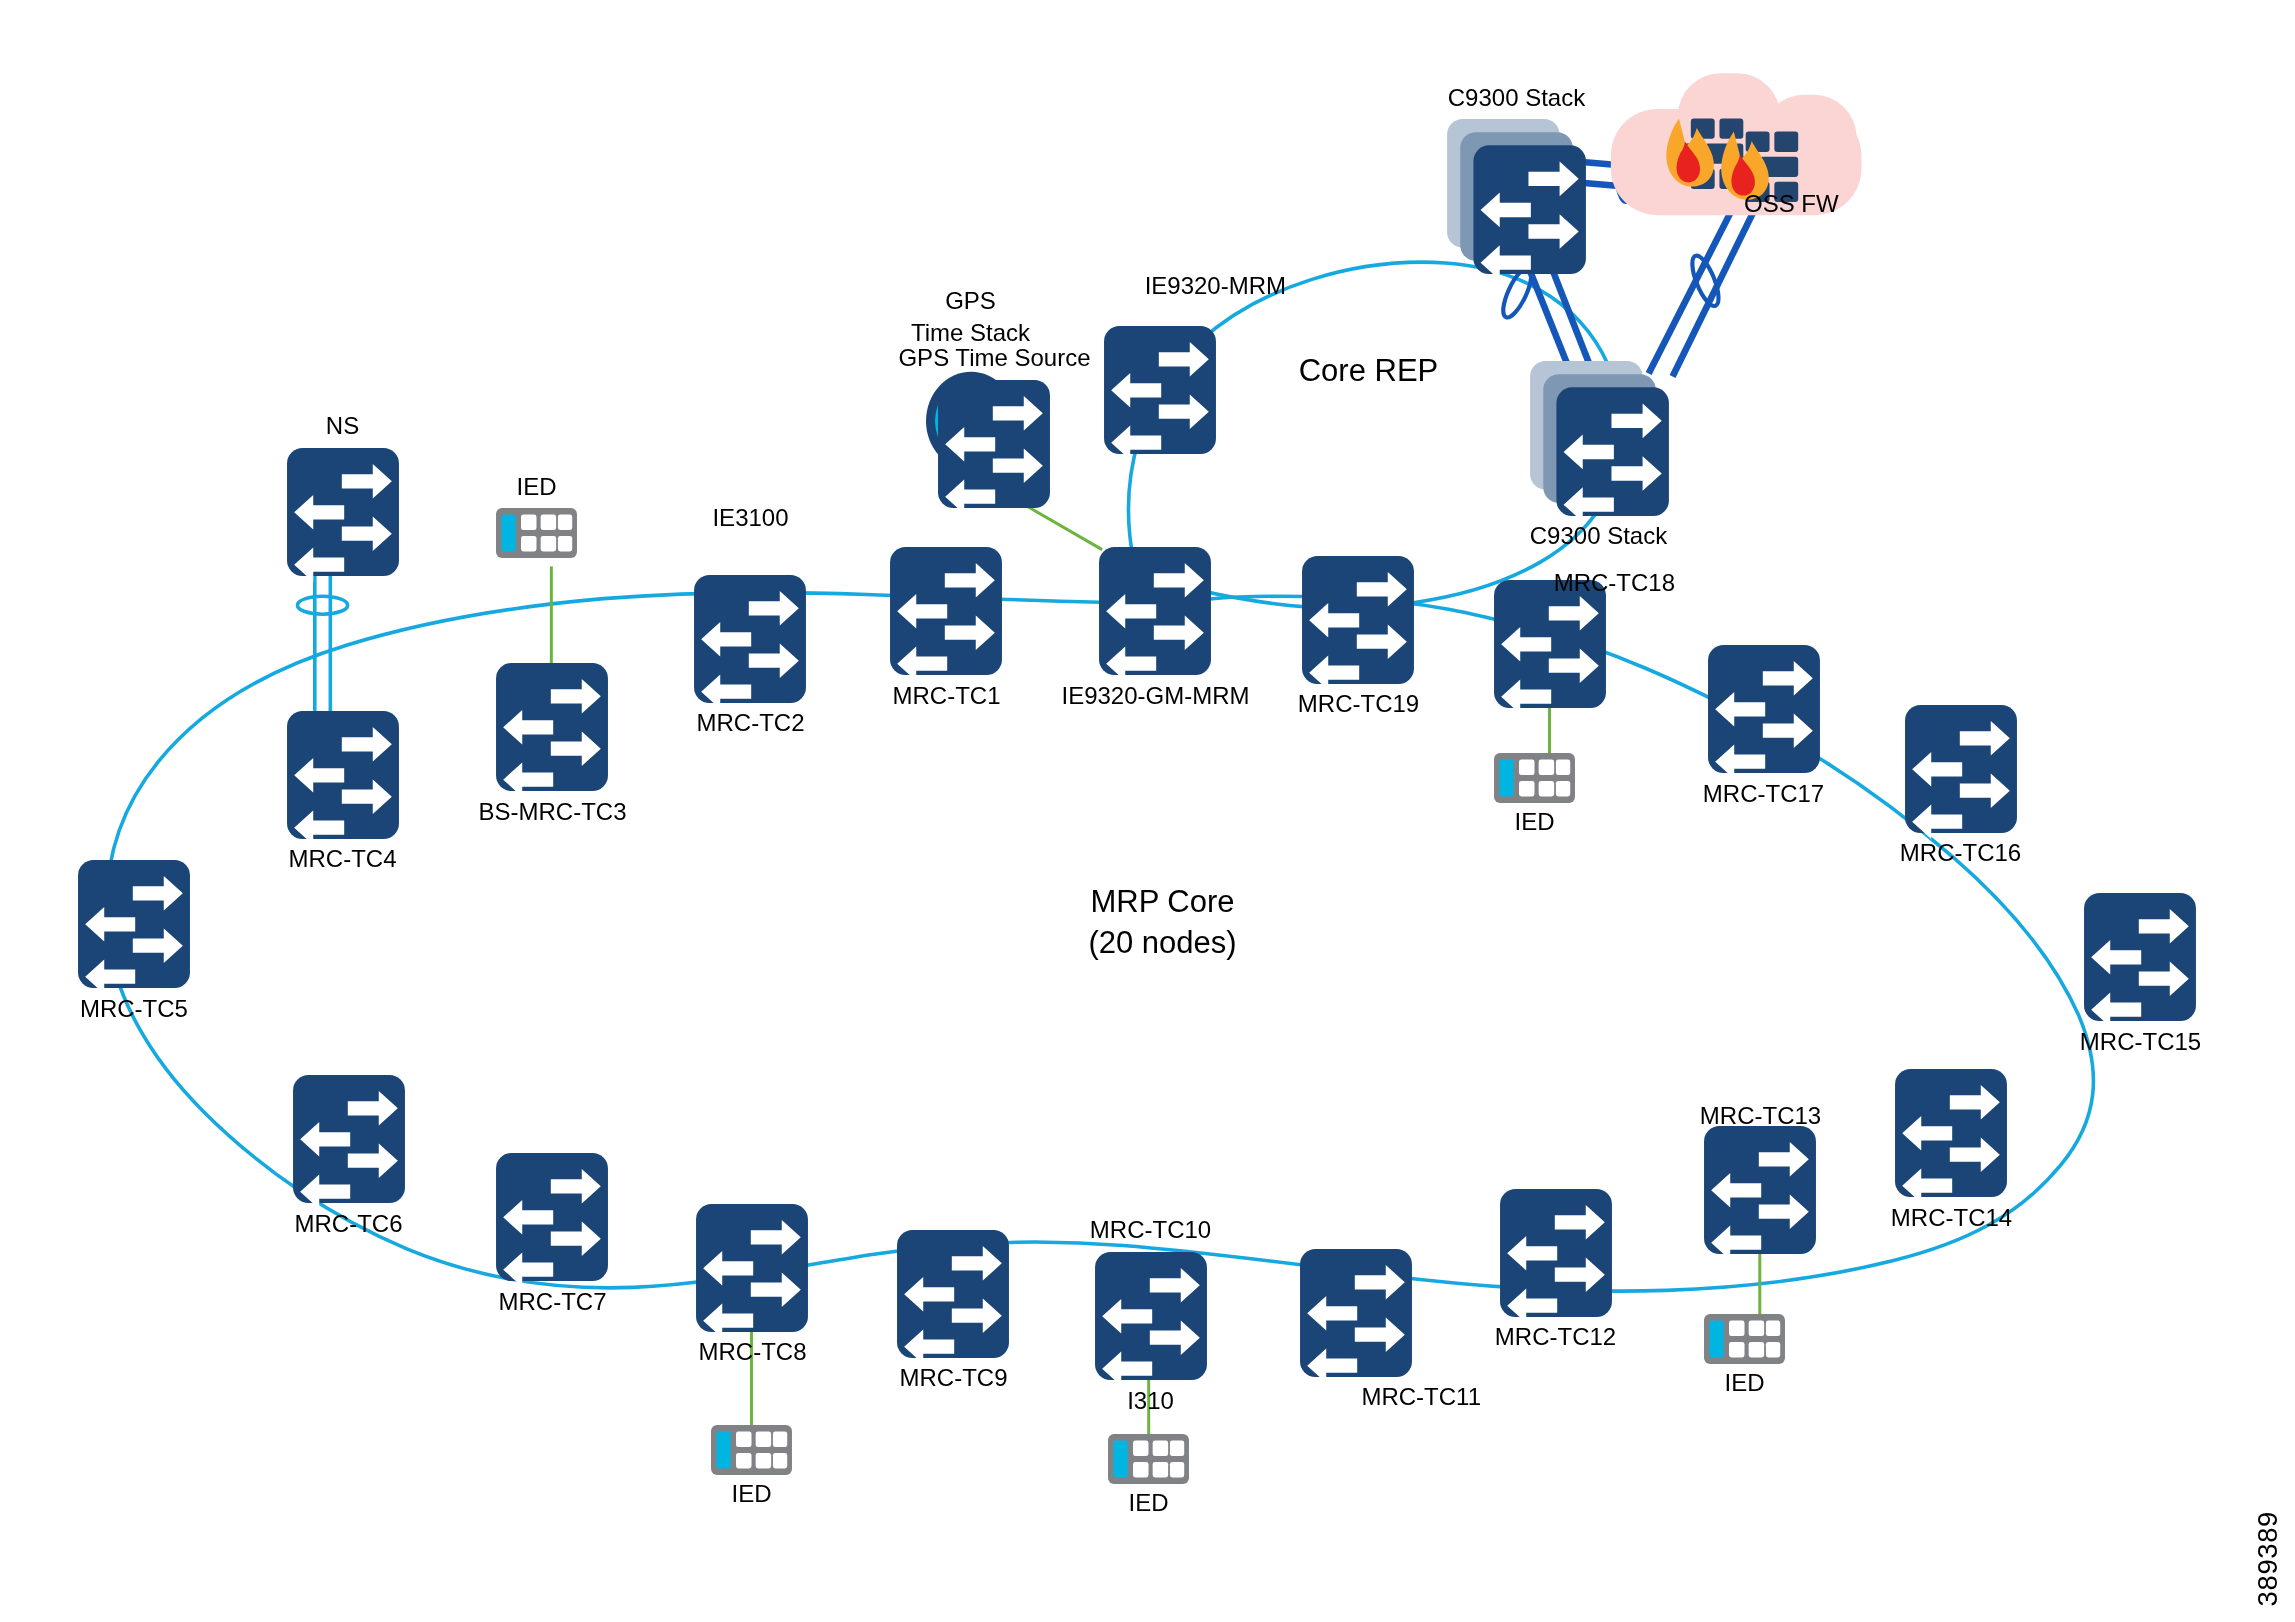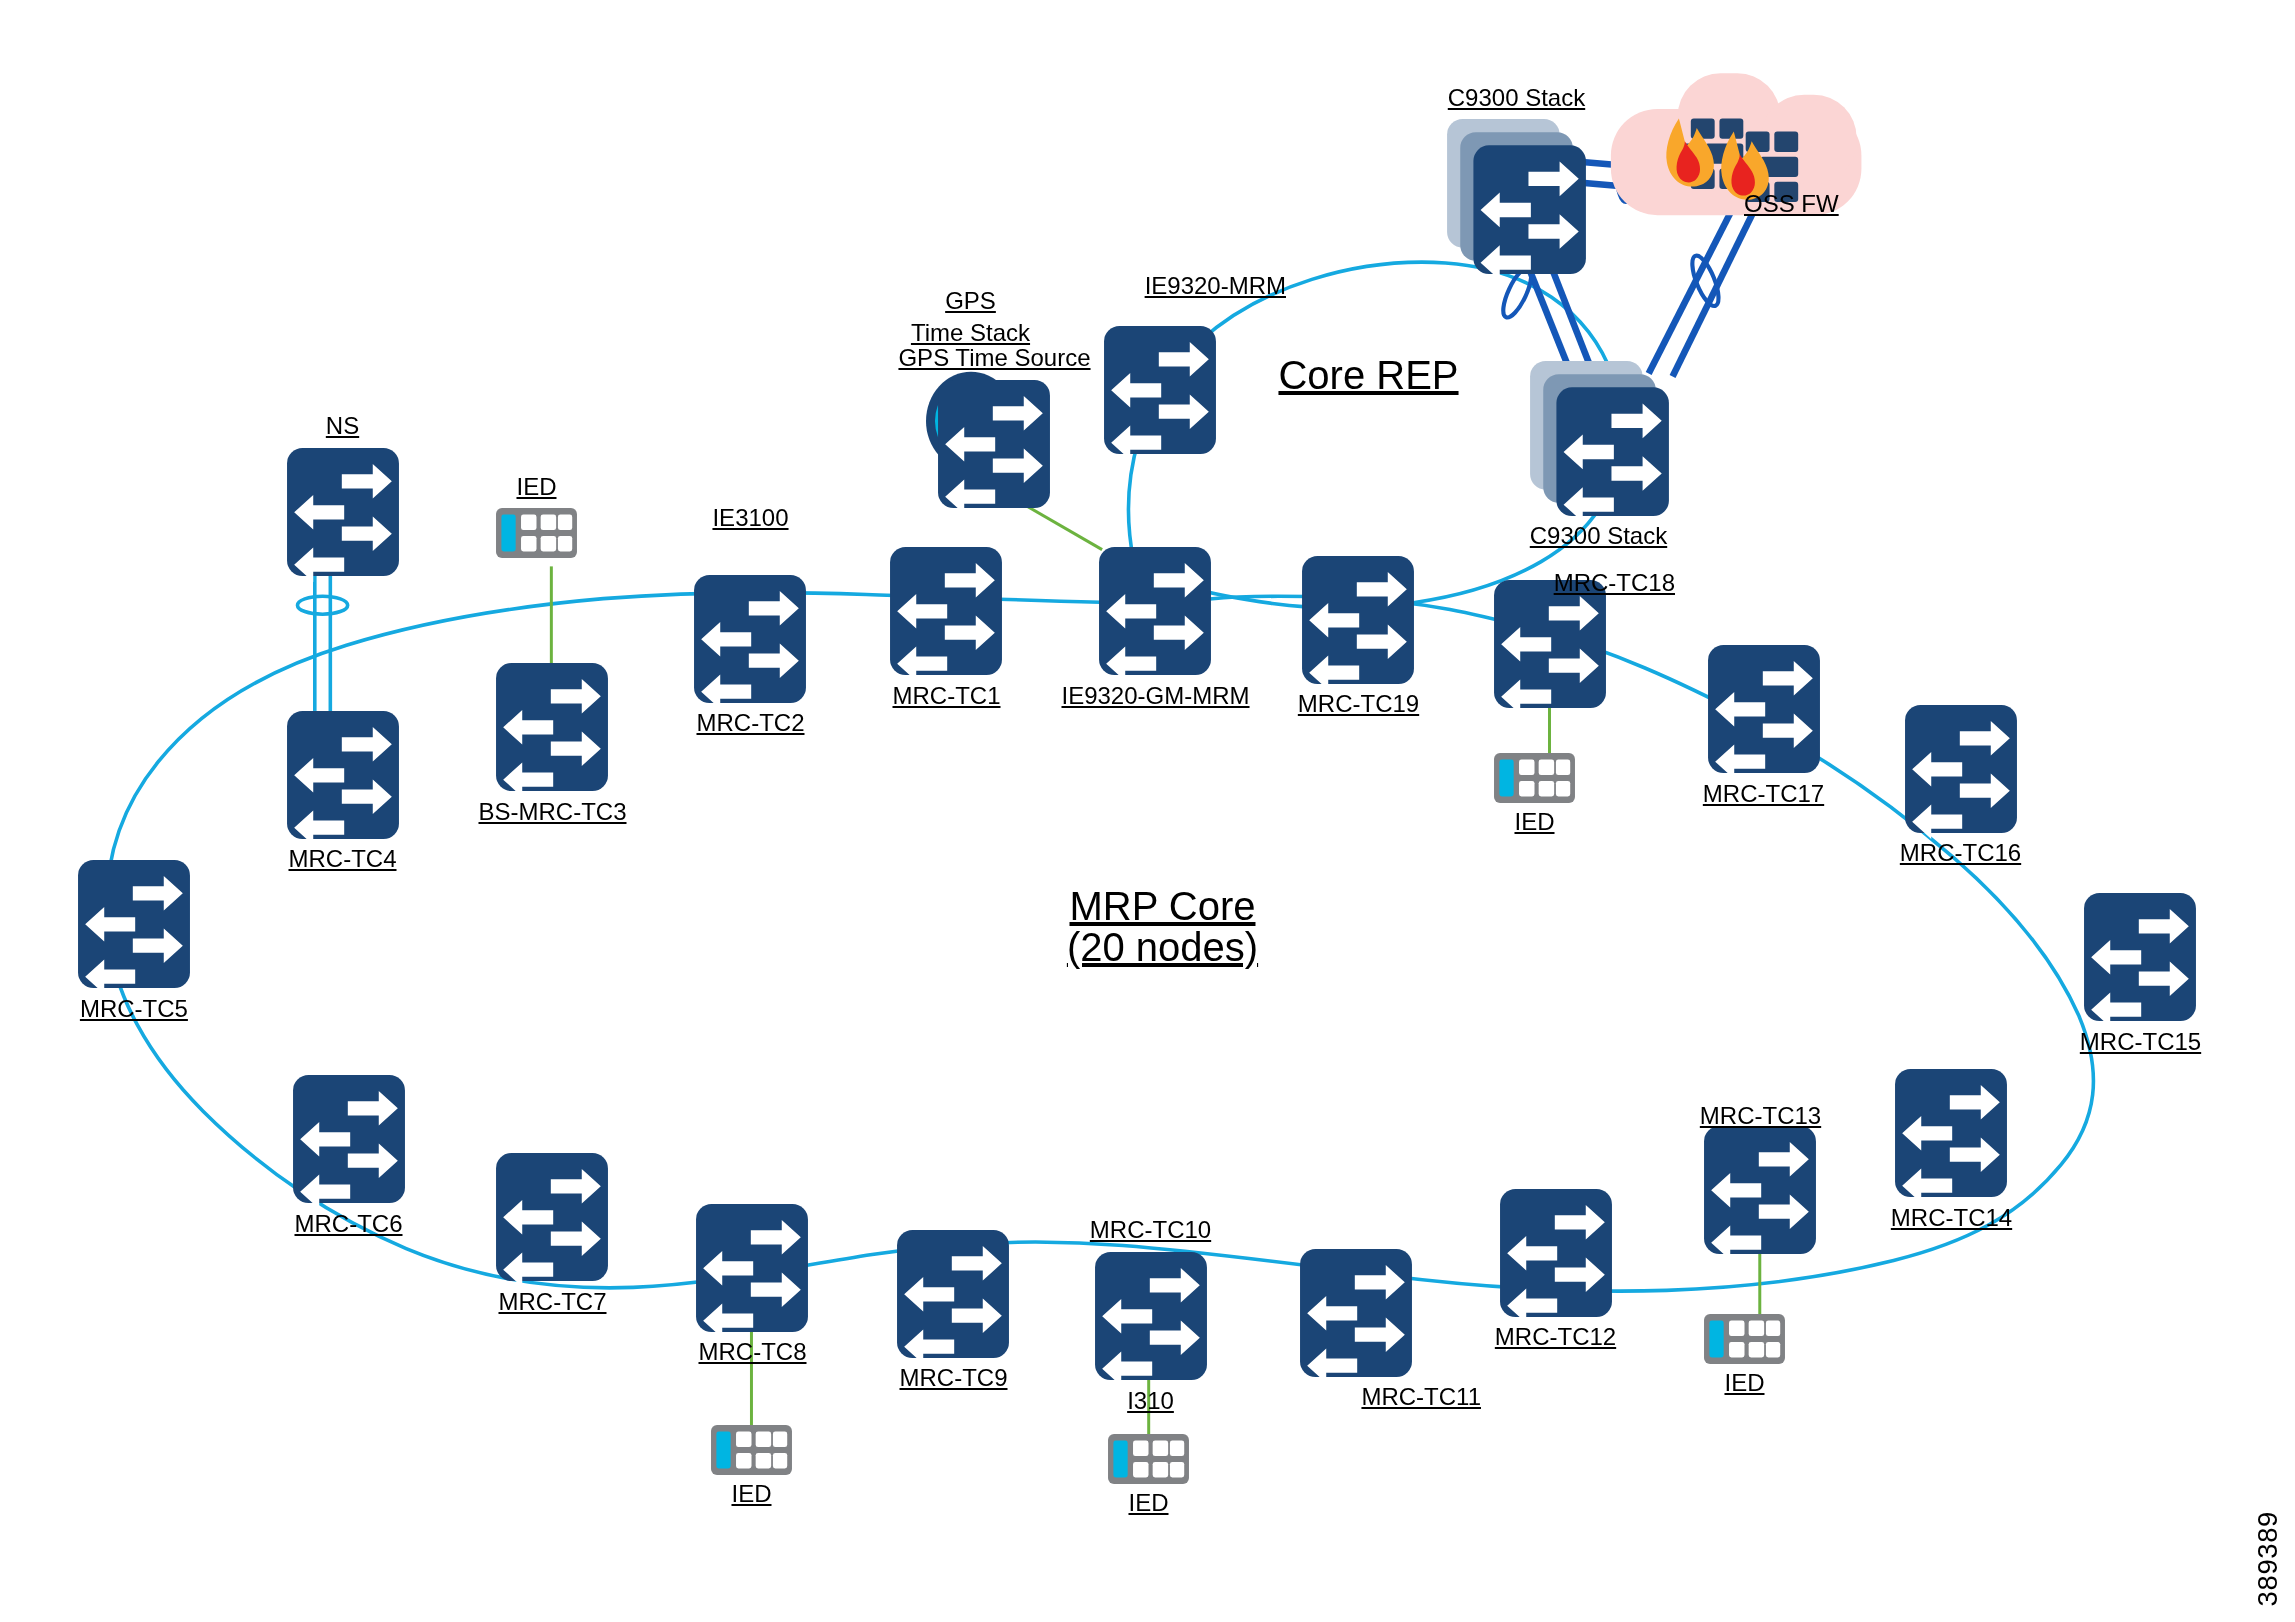--- a/index.html
+++ b/index.html
@@ -1,23 +1,23 @@
 <!DOCTYPE html>
 <html style="font-size:9.6px"><head>
 <meta charset="utf-8">
 <title>MRP Ring Network Topology</title>
 <style>
   html,body{margin:0;padding:0;background:#ffffff;}
   body{font-family:"Liberation Sans",sans-serif;}
   #stage{position:relative;width:2295px;height:1622px;background:#fff;overflow:hidden;}
   #wires{position:absolute;left:0;top:0;width:2295px;height:1622px;}
   .node{position:absolute;}
-  .lbl{position:absolute;color:#000;font-family:"Liberation Sans",sans-serif;white-space:nowrap;text-align:center;text-decoration:underline;}
+  .lbl{position:absolute;color:#000;font-family:"Liberation Sans",sans-serif;white-space:nowrap;text-align:center;}
   .lbl.n{font-size:24px;}
-  .lbl.big{font-size:40px;}
+  .lbl.big{font-size:31px;}
   .watermark{position:absolute;right:10.8px;bottom:15.5px;font-size:27.5px;color:#000;
     writing-mode:vertical-rl;transform:rotate(180deg);letter-spacing:0.6px;font-family:"Liberation Sans",sans-serif;}
   svg{display:block;overflow:visible;}
 </style>
 </head>
 <body>
 
 <div id="stage">
 
   <svg id="wires" viewBox="0 0 3842 2715">

